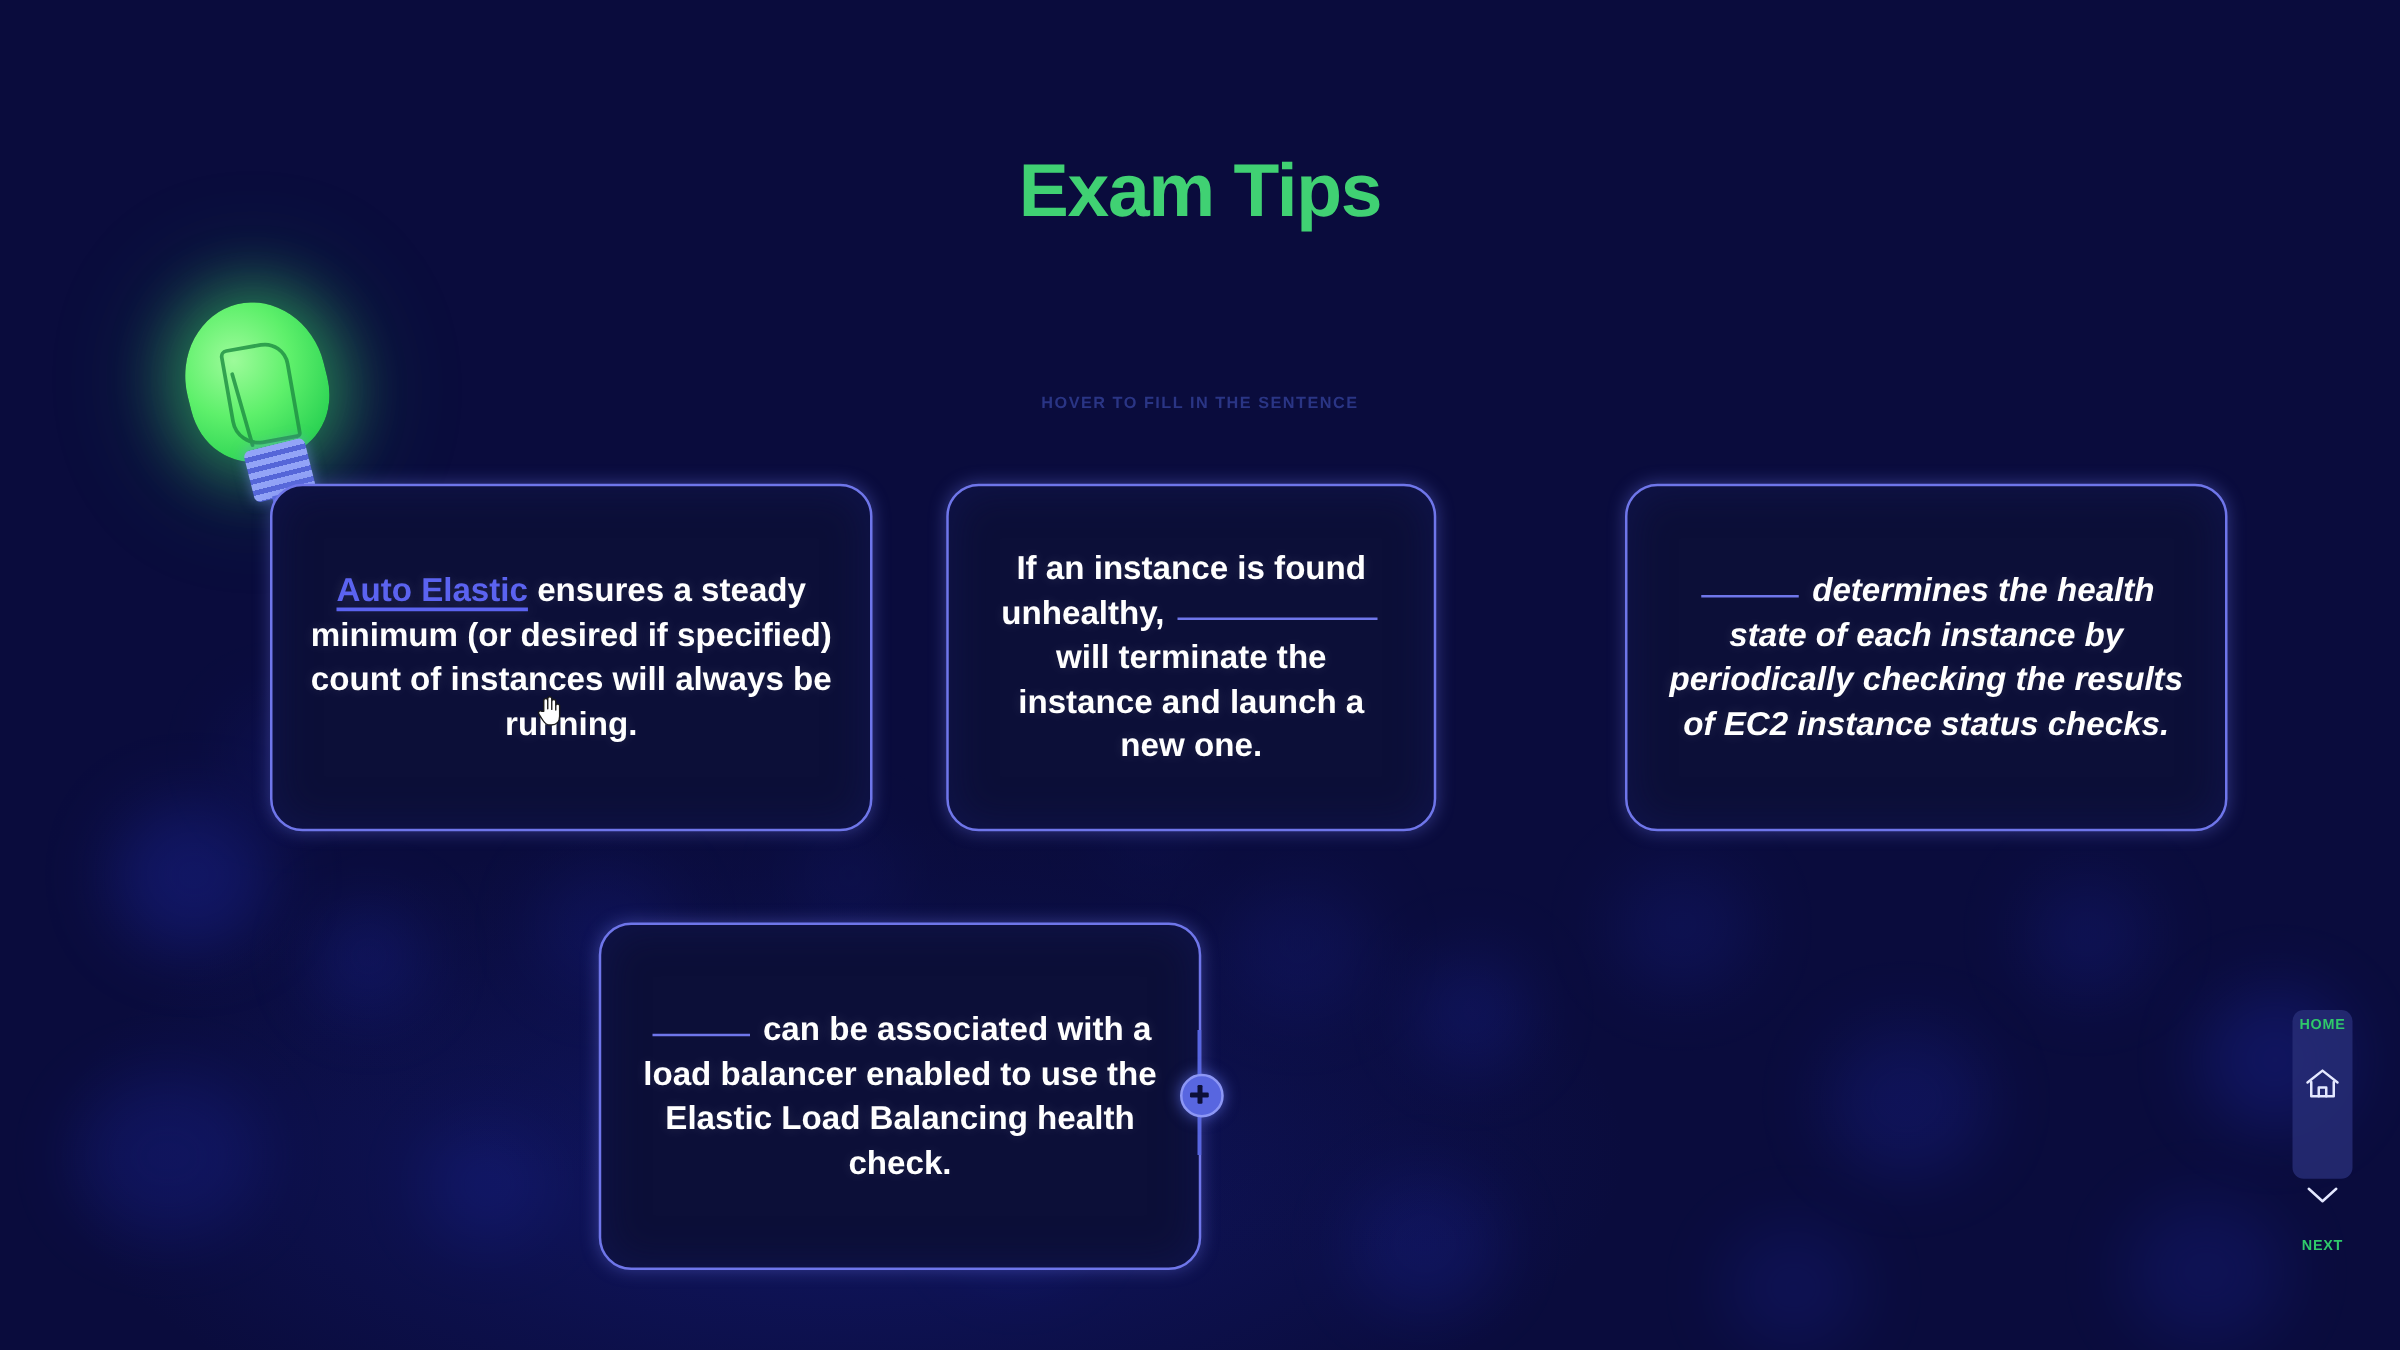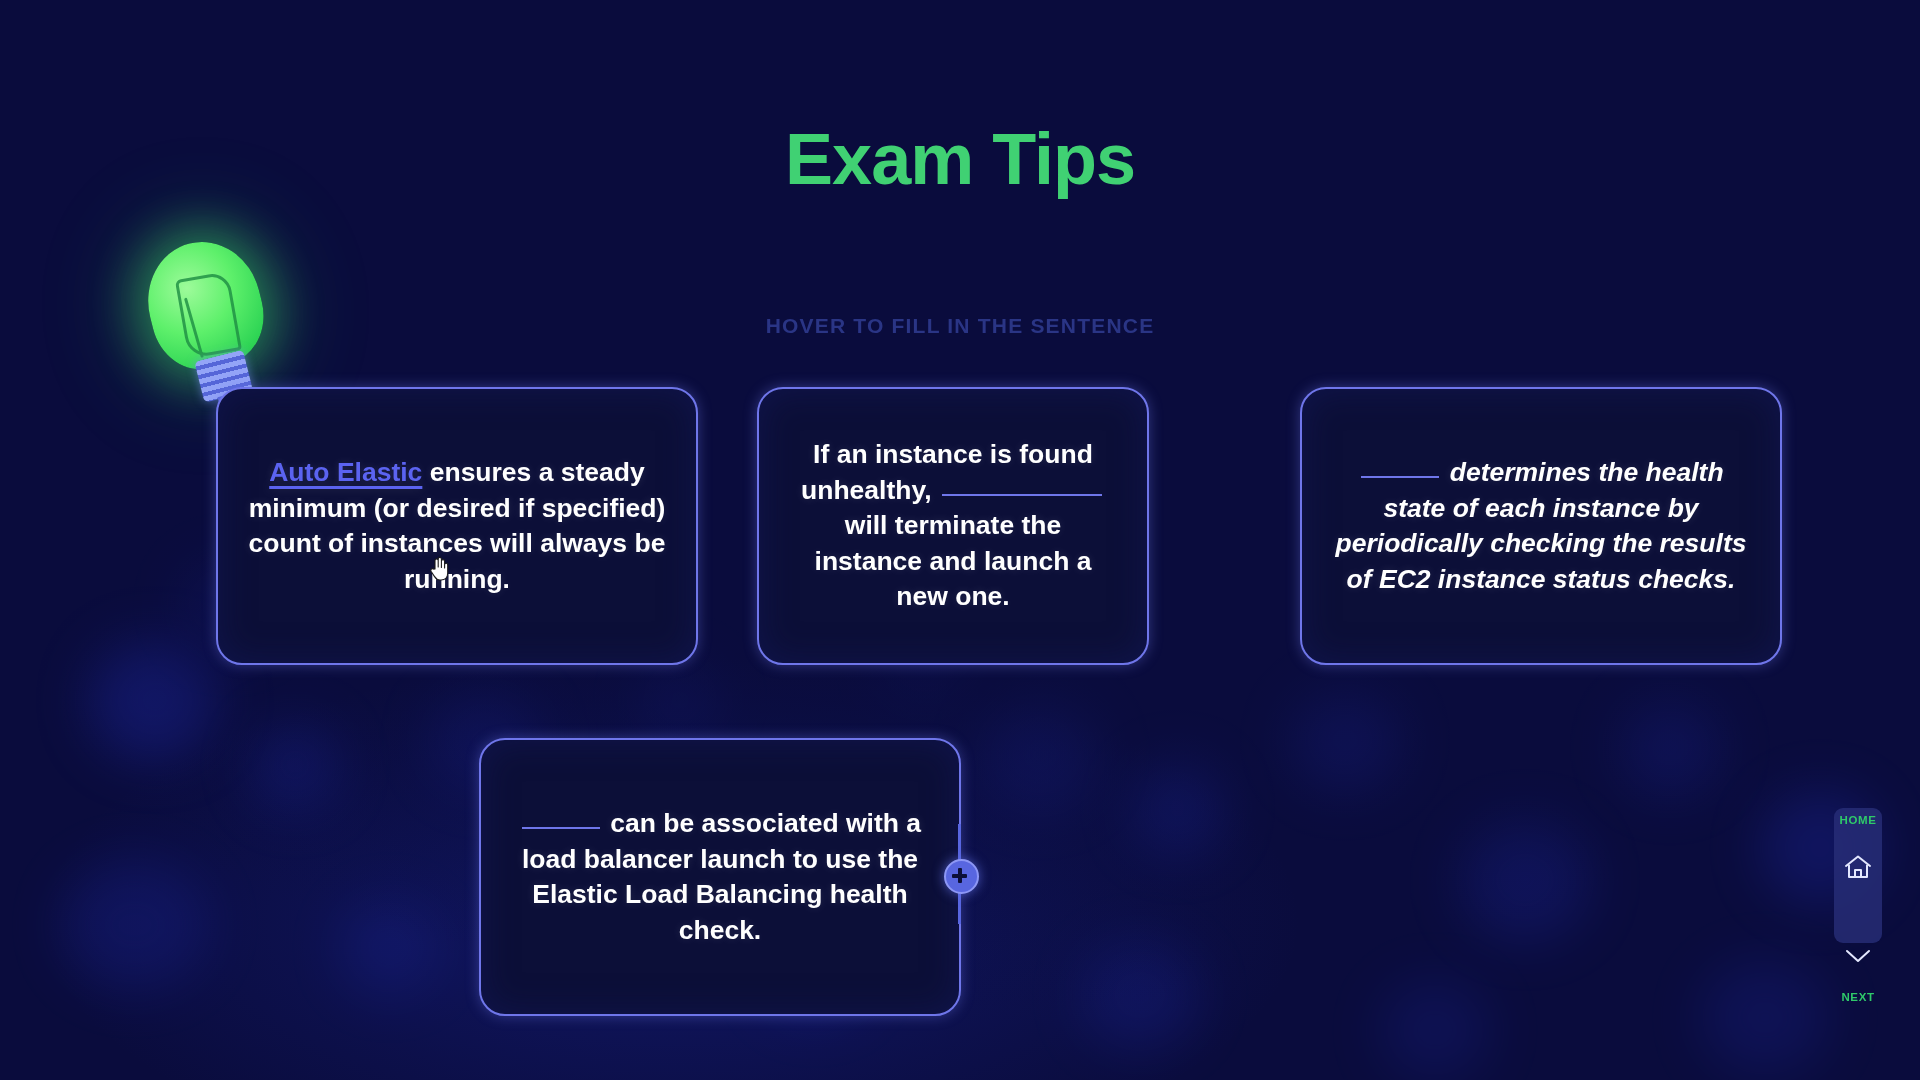--- a/index.html
+++ b/index.html
@@ -47,34 +47,34 @@
     background: radial-gradient(ellipse 900px 380px at 35% 45%, rgba(33,48,190,.30) 0%, rgba(10,12,61,0) 70%);
   }
 
   
   .page-title {
     position: absolute;
     top: 122px;
     left: 0;
     width: 1920px;
     text-align: center;
-    font-size: 72px;
+    font-size: 60px;
     line-height: 1.04;
     font-weight: bold;
     color: #40d173;
     letter-spacing: -1px;
   }
 
   .subtitle {
     position: absolute;
     top: 314px;
     left: 0;
     width: 1920px;
     text-align: center;
-    font-size: 21px;
+    font-size: 13px;
     font-weight: bold;
     letter-spacing: 1.2px;
     color: #2a3585;
   }
 
   
   .lightbulb {
     position: absolute;
     left: 150px;
     top: 240px;
@@ -310,21 +310,21 @@
 
   <div class="card card-2">
     <div class="card-text"><span>If an instance is found unhealthy, </span><span class="blank wide"></span><br><span> will terminate the instance and launch a new one.</span></div>
   </div>
 
   <div class="card card-3">
     <div class="card-text"><span class="blank"></span><span> determines the health state of each instance by periodically checking the results of EC2 instance status checks.</span></div>
   </div>
 
   <div class="card card-4">
-    <div class="card-text"><span class="blank"></span><span> can be associated with a load balancer launch to use the Elastic Load Balancing health check.</span></div>
+    <div class="card-text"><span class="blank"></span><span> can be associated with a load balancer enabled to use the Elastic Load Balancing health check.</span></div>
   </div>
 
   <div class="plus-stem"></div>
   <div class="plus-badge"></div>
 
   <div class="nav-widget">
     <div class="nav-label">HOME</div>
     <div class="nav-icon">
       <svg width="30" height="26" viewBox="0 0 30 26" fill="none">
         <path d="M3 12 L15 2.5 L27 12" stroke="#e4e8ff" stroke-width="2" stroke-linecap="round" stroke-linejoin="round"></path>

